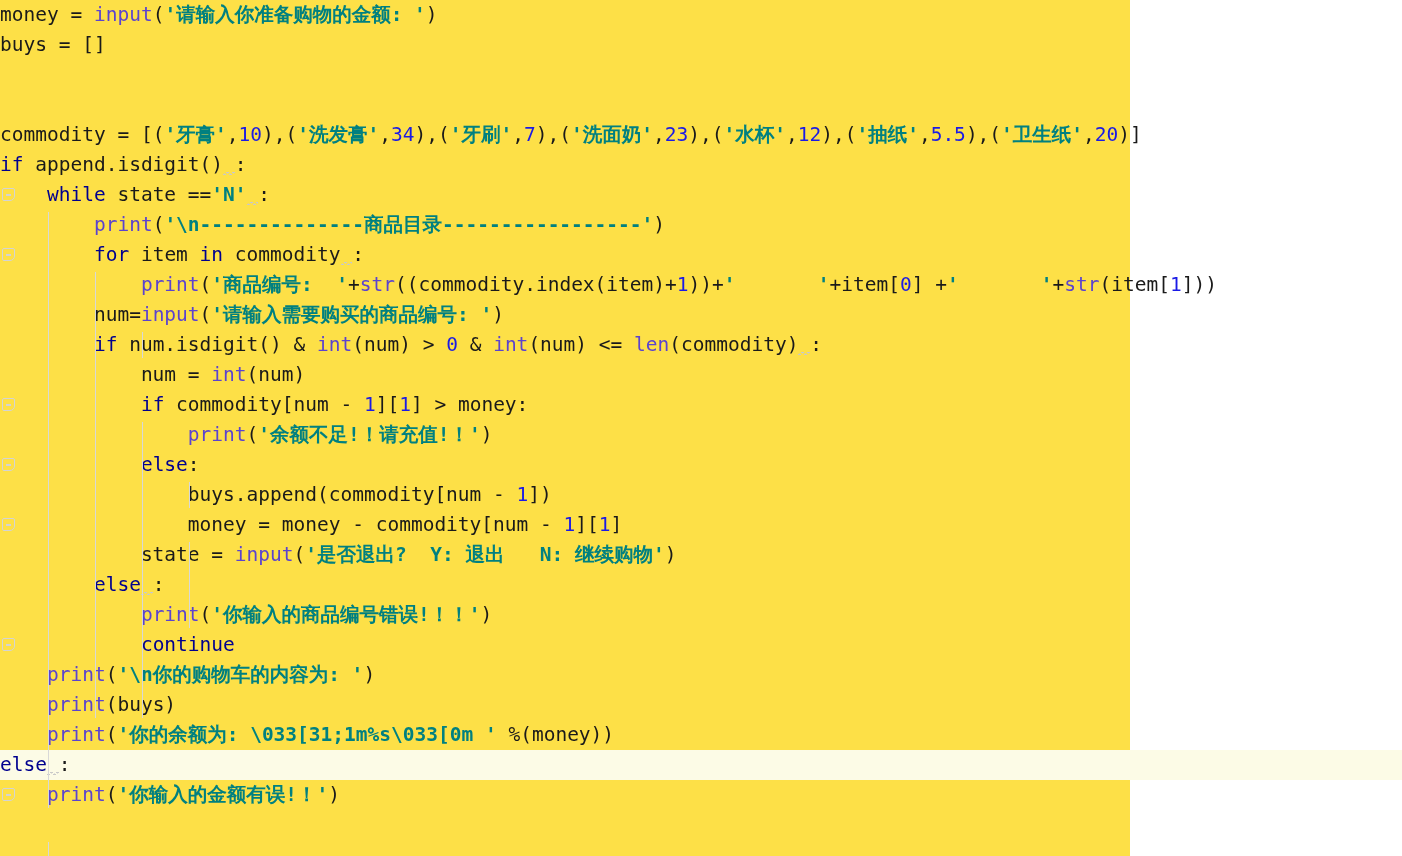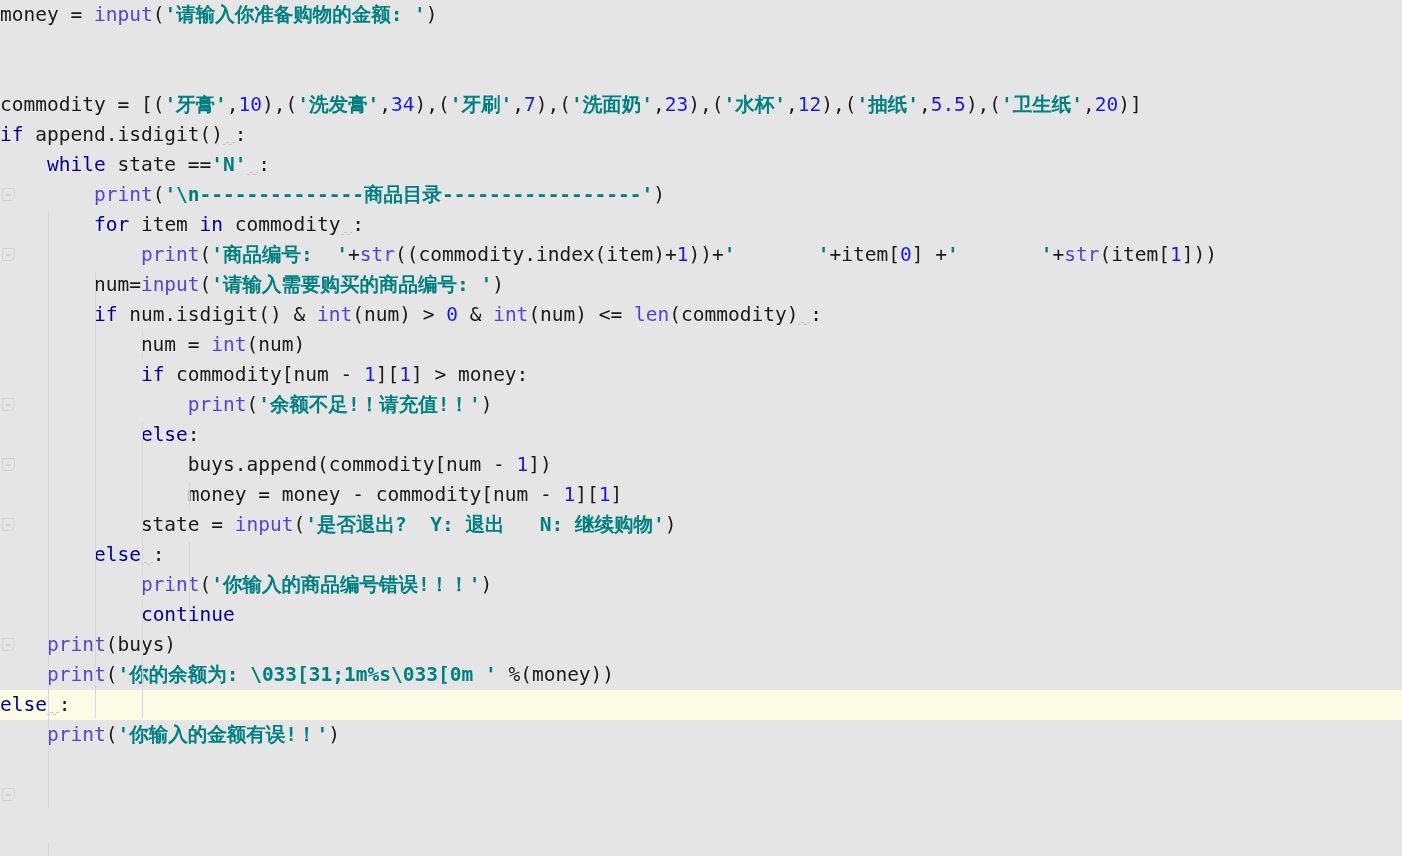--- a/index.html
+++ b/index.html
@@ -9,23 +9,23 @@
   }
   body {
     width: 1402px;
     height: 856px;
     overflow: hidden;
     font-family: "DejaVu Sans Mono", "Liberation Mono", monospace;
   }
 
   #editor {
     position: relative;
-    width: 1402px;
+    width: 1130px;
     height: 856px;
-    background: #e5e5e5;
+    background: #fde047;
   }
 
   
   .gutter {
     position: absolute;
     left: 0; top: 0;
     width: 22px;
     height: 856px;
     pointer-events: none;
   }
@@ -108,40 +108,42 @@
       <div class="fold" style="top: 188px;"></div>
       <div class="fold" style="top: 248px;"></div>
       <div class="fold" style="top: 398px;"></div>
       <div class="fold" style="top: 458px;"></div>
       <div class="fold" style="top: 518px;"></div>
       <div class="fold" style="top: 638px;"></div>
       <div class="fold" style="top: 788px;"></div>
     </div>
   <div class="code">
       <div class="line"><span class="id">money </span><span class="pl">= </span><span class="bi">input</span><span class="pl">(</span><span class="str">'请输入你准备购物的金额: '</span><span class="pl">)</span></div>
+      <div class="line"><span class="id">buys </span><span class="pl">= []</span></div>
       <div class="line">&nbsp;</div>
       <div class="line">&nbsp;</div>
       <div class="line"><span class="id">commodity </span><span class="pl">= [(</span><span class="str">'牙膏'</span><span class="pl">,</span><span class="num">10</span><span class="pl">),(</span><span class="str">'洗发膏'</span><span class="pl">,</span><span class="num">34</span><span class="pl">),(</span><span class="str">'牙刷'</span><span class="pl">,</span><span class="num">7</span><span class="pl">),(</span><span class="str">'洗面奶'</span><span class="pl">,</span><span class="num">23</span><span class="pl">),(</span><span class="str">'水杯'</span><span class="pl">,</span><span class="num">12</span><span class="pl">),(</span><span class="str">'抽纸'</span><span class="pl">,</span><span class="num">5.5</span><span class="pl">),(</span><span class="str">'卫生纸'</span><span class="pl">,</span><span class="num">20</span><span class="pl">)]</span></div>
       <div class="line"><span class="kw">if</span><span class="id"> append.isdigit()</span><span class="sq"> </span><span class="pl">:</span></div>
       <div class="line"><span class="pl">    </span><span class="kw">while</span><span class="id"> state ==</span><span class="str">'N'</span><span class="sq"> </span><span class="pl">:</span></div>
       <div class="line"><span class="pl">        </span><span class="bi">print</span><span class="pl">(</span><span class="str">'\n</span><span class="str">--------------商品目录-----------------'</span><span class="pl">)</span></div>
       <div class="line"><span class="pl">        </span><span class="kw">for</span><span class="id"> item </span><span class="kw">in</span><span class="id"> commodity</span><span class="sq"> </span><span class="pl">:</span></div>
       <div class="line"><span class="pl">            </span><span class="bi">print</span><span class="pl">(</span><span class="str">'商品编号:  '</span><span class="pl">+</span><span class="bi">str</span><span class="pl">((commodity.index(item)+</span><span class="num">1</span><span class="pl">))+</span><span class="str">'       '</span><span class="pl">+item[</span><span class="num">0</span><span class="pl">] +</span><span class="str">'       '</span><span class="pl">+</span><span class="bi">str</span><span class="pl">(item[</span><span class="num">1</span><span class="pl">]))</span></div>
       <div class="line"><span class="id">        num=</span><span class="bi">input</span><span class="pl">(</span><span class="str">'请输入需要购买的商品编号: '</span><span class="pl">)</span></div>
       <div class="line"><span class="pl">        </span><span class="kw">if</span><span class="id"> num.isdigit() &amp; </span><span class="bi">int</span><span class="pl">(num) &gt; </span><span class="num">0</span><span class="pl"> &amp; </span><span class="bi">int</span><span class="pl">(num) &lt;= </span><span class="bi">len</span><span class="pl">(commodity)</span><span class="sq"> </span><span class="pl">:</span></div>
       <div class="line"><span class="id">            num </span><span class="pl">= </span><span class="bi">int</span><span class="pl">(num)</span></div>
       <div class="line"><span class="pl">            </span><span class="kw">if</span><span class="pl"> commodity[num - </span><span class="num">1</span><span class="pl">][</span><span class="num">1</span><span class="pl">] &gt; money:</span></div>
       <div class="line"><span class="pl">                </span><span class="bi">print</span><span class="pl">(</span><span class="str">'余额不足!！请充值!！'</span><span class="pl">)</span></div>
       <div class="line"><span class="pl">            </span><span class="kw">else</span><span class="pl">:</span></div>
       <div class="line"><span class="pl">                buys.append(commodity[num - </span><span class="num">1</span><span class="pl">])</span></div>
       <div class="line"><span class="pl">                money = money - commodity[num - </span><span class="num">1</span><span class="pl">][</span><span class="num">1</span><span class="pl">]</span></div>
       <div class="line"><span class="id">            state </span><span class="pl">= </span><span class="bi">input</span><span class="pl">(</span><span class="str">'是否退出?  Y: 退出   N: 继续购物'</span><span class="pl">)</span></div>
       <div class="line"><span class="pl">        </span><span class="kw">else</span><span class="sq"> </span><span class="pl">:</span></div>
       <div class="line"><span class="pl">            </span><span class="bi">print</span><span class="pl">(</span><span class="str">'你输入的商品编号错误!！！'</span><span class="pl">)</span></div>
       <div class="line"><span class="pl">            </span><span class="kw">continue</span></div>
+      <div class="line"><span class="pl">    </span><span class="bi">print</span><span class="pl">(</span><span class="str">'\n你的购物车的内容为: '</span><span class="pl">)</span></div>
       <div class="line"><span class="pl">    </span><span class="bi">print</span><span class="pl">(buys)</span></div>
       <div class="line"><span class="pl">    </span><span class="bi">print</span><span class="pl">(</span><span class="str">'你的余额为: \033[31;1m%s\033[0m '</span><span class="pl"> %(money))</span></div>
       <div class="line hl"><span class="kw">else</span><span class="sq"> </span><span class="pl">:</span></div>
       <div class="line"><span class="pl">    </span><span class="bi">print</span><span class="pl">(</span><span class="str">'你输入的金额有误!！'</span><span class="pl">)</span></div>
     </div>
 <div class="guide" style="left: 47.92px; top: 212px; height: 596px;"></div>
     <div class="guide" style="left: 94.84px; top: 272px; height: 446px;"></div>
     <div class="guide" style="left: 141.76px; top: 332px; height: 26px;"></div>
     <div class="guide" style="left: 141.76px; top: 422px; height: 296px;"></div>
     <div class="guide" style="left: 188.68px; top: 482px; height: 26px;"></div>

